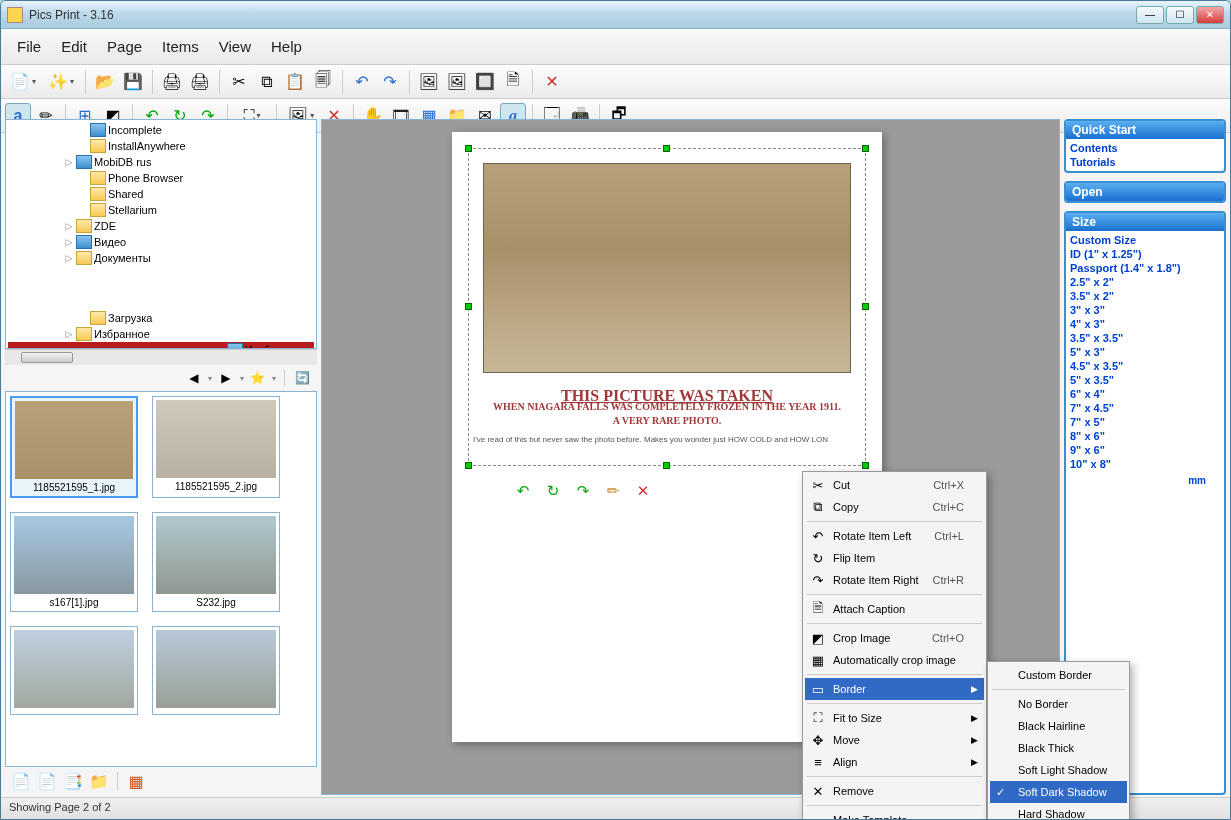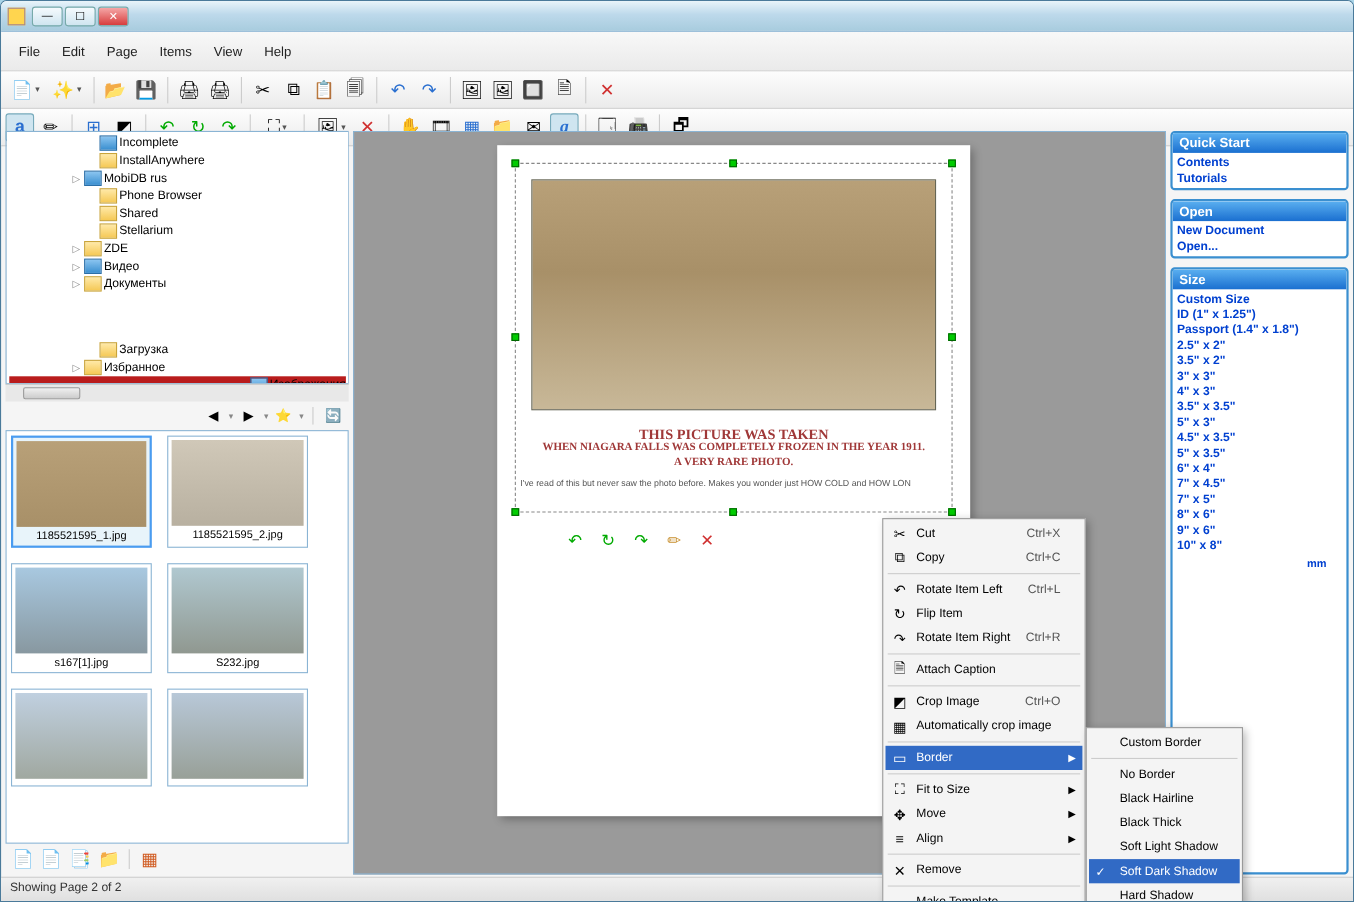--- a/index.html
+++ b/index.html
@@ -4,21 +4,21 @@
 <style>
 * { margin: 0; padding: 0; box-sizing: border-box; font-family: "Segoe UI", Tahoma, sans-serif; }
 body { background: linear-gradient(to bottom, #a8d4e8 0%, #c5e0ee 100%); width: 1231px; height: 820px; overflow: hidden; }
 .window { position: absolute; top: 0; left: 0; width: 1231px; height: 820px; background: #f5f5f5; border: 1px solid #4a7a9a; border-radius: 6px 6px 0 0; overflow: hidden; }
 .titlebar { height: 28px; background: linear-gradient(to bottom, #e8f4fa 0%, #bdd9eb 45%, #a8ccde 100%); display: flex; align-items: center; padding: 0 6px; border-bottom: 1px solid #8ab4d4; }
 .tb-icon { width: 16px; height: 16px; background: #ffd54f; border: 1px solid #a88; margin-right: 6px; }
 .tb-title { font-size: 12px; color: #333; flex: 1; }
 .tb-btns { display: flex; gap: 2px; }
 .tb-btn { width: 28px; height: 18px; border: 1px solid #7aa; border-radius: 3px; background: linear-gradient(to bottom, #f5fafd, #cfe5f0); font-size: 10px; display: flex; align-items: center; justify-content: center; cursor: pointer; }
 .tb-btn.close { background: linear-gradient(to bottom, #f5a8a8, #d73b3b); color: #fff; }
-.menubar { height: 36px; background: linear-gradient(to bottom, #f8f8f8, #eaeaea); display: flex; align-items: center; padding: 0 6px; font-size: 12px; border-bottom: 1px solid #ccc; }
+.menubar { height: 36px; background: linear-gradient(to bottom, #f8f8f8, #eaeaea); display: flex; align-items: center; padding: 0 6px; font-size: 15px; border-bottom: 1px solid #ccc; }
 .menubar span { padding: 3px 10px; cursor: pointer; color: #222; }
 .toolbar { height: 34px; background: linear-gradient(to bottom, #fdfdfd, #ebebeb); border-bottom: 1px solid #ccc; display: flex; align-items: center; padding: 0 4px; gap: 2px; }
 .tb-sep { width: 1px; height: 24px; background: #ccc; margin: 0 4px; }
 .tbtn { width: 26px; height: 26px; display: flex; align-items: center; justify-content: center; border: 1px solid transparent; border-radius: 3px; cursor: pointer; font-size: 16px; }
 .tbtn.dd { width: 36px; }
 .tbtn .dd-arrow { font-size: 8px; margin-left: 2px; color: #555; }
 .content { position: absolute; top: 118px; left: 4px; right: 4px; bottom: 24px; display: flex; }
 .left-pane { width: 312px; display: flex; flex-direction: column; margin-right: 4px; }
 .tree { flex: 0 0 230px; background: #fff; border: 1px solid #8ab4d4; overflow: auto; font-size: 11px; padding: 2px; }
 .tree-item { display: flex; align-items: center; height: 16px; white-space: nowrap; cursor: pointer; }
@@ -39,21 +39,21 @@
 .canvas { flex: 1; background: #9a9a9a; border: 1px solid #8ab4d4; position: relative; overflow: hidden; }
 .right-pane { width: 162px; margin-left: 4px; display: flex; flex-direction: column; gap: 8px; }
 .panel { border: 2px solid #3a8fd0; border-radius: 4px; background: #fff; overflow: hidden; }
 .panel-title { background: linear-gradient(to bottom, #5aaff0, #1a6fd0); color: #fff; font-size: 12px; font-weight: bold; padding: 2px 6px; }
 .panel-body { padding: 2px 4px; display: flex; flex-direction: column; }
 .panel-body a { color: #0040d0; font-size: 11px; text-decoration: none; font-weight: bold; cursor: pointer; padding: 1px 0; }
 .statusbar { position: absolute; bottom: 0; left: 0; right: 0; height: 22px; background: linear-gradient(to bottom, #f0f0f0, #e0e0e0); border-top: 1px solid #ccc; font-size: 11px; padding: 3px 8px; color: #333; }
 .page { position: absolute; left: 130px; top: 12px; width: 430px; height: 610px; background: #fff; box-shadow: 3px 3px 8px rgba(0,0,0,0.3); }
 .sel-img { position: absolute; left: 146px; top: 28px; width: 398px; height: 318px; border: 1px dashed #888; }
 .sel-img .photo { position: absolute; left: 14px; top: 14px; right: 14px; height: 210px; background: linear-gradient(to bottom, #b8a078 0%, #a89068 40%, #c8b898 100%); border: 1px solid #665; }
-.sel-img .cap1 { position: absolute; left: 0; right: 0; top: 238px; text-align: center; font-size: 13px; font-weight: bold; color: #a03838; font-family: Georgia, serif; }
+.sel-img .cap1 { position: absolute; left: 0; right: 0; top: 238px; text-align: center; font-size: 16px; font-weight: bold; color: #a03838; font-family: Georgia, serif; text-decoration: underline; }
 .sel-img .cap2 { position: absolute; left: 0; right: 0; top: 252px; text-align: center; font-size: 10px; font-weight: bold; color: #a03838; font-family: Georgia, serif; }
 .sel-img .cap3 { position: absolute; left: 0; right: 0; top: 266px; text-align: center; font-size: 10px; font-weight: bold; color: #a03838; font-family: Georgia, serif; }
 .sel-img .desc { position: absolute; left: 4px; right: 4px; top: 286px; font-size: 8px; color: #555; }
 .handle { position: absolute; width: 7px; height: 7px; background: #0c0; border: 1px solid #060; }
 .float-tb { position: absolute; left: 190px; top: 360px; display: flex; gap: 8px; }
 .float-tb .fbtn { width: 22px; height: 22px; font-size: 15px; cursor: pointer; display: flex; align-items: center; justify-content: center; }
 .ctx-menu { position: absolute; background: #f4f4f4; border: 1px solid #999; box-shadow: 3px 3px 8px rgba(0,0,0,0.3); font-size: 11px; min-width: 185px; padding: 2px; z-index: 100; }
 .ctx-item { display: flex; align-items: center; height: 22px; padding: 0 20px 0 28px; cursor: pointer; position: relative; }
 .ctx-item.hl { background: #316ac5; color: #fff; }
 .ctx-item .ci-icon { position: absolute; left: 4px; width: 18px; text-align: center; font-size: 13px; }
@@ -67,20 +67,21 @@
 .scrollbar-h::after { content: ""; position: absolute; left: 16px; width: 50px; top: 2px; bottom: 2px; background: linear-gradient(to bottom, #f0f0f0, #ccc); border: 1px solid #999; border-radius: 2px; }
 .extra-txt { font-size: 10px; color: #0040d0; padding: 2px 7px; font-weight: bold; }
 </style>
 </head>
 <body>
 
 <div class="window">
 
   <div class="titlebar">
     <div class="tb-icon"></div>
+    <div class="tb-title">Pics Print - 3.16</div>
     <div class="tb-btns">
       <div class="tb-btn">—</div>
       <div class="tb-btn">☐</div>
       <div class="tb-btn close">✕</div>
     </div>
   </div>
 
   <div class="menubar">
     <span>File</span>
     <span>Edit</span>
@@ -285,24 +286,20 @@
     <div class="right-pane">
       <div class="panel">
         <div class="panel-title">Quick Start</div>
         <div class="panel-body">
           <a>Contents</a>
           <a>Tutorials</a>
         </div>
       </div>
       <div class="panel">
         <div class="panel-title">Open</div>
-        <div class="panel-body">
-          <a>New Document</a>
-          <a>Open...</a>
-        </div>
       </div>
       <div class="panel size-panel">
         <div class="panel-title">Size</div>
         <div class="panel-body" id="size-body">
             <a>Custom Size</a>
             <a>ID (1" x 1.25")</a>
             <a>Passport (1.4" x 1.8")</a>
             <a>2.5" x 2"</a>
             <a>3.5" x 2"</a>
             <a>3" x 3"</a>

